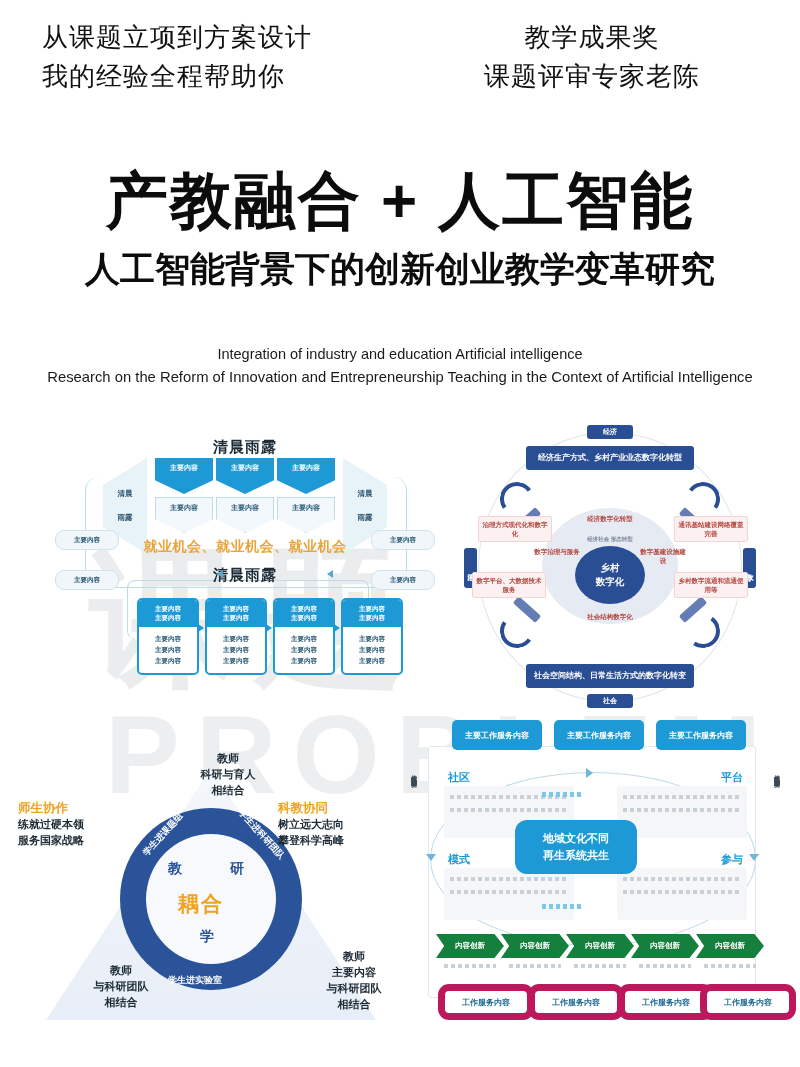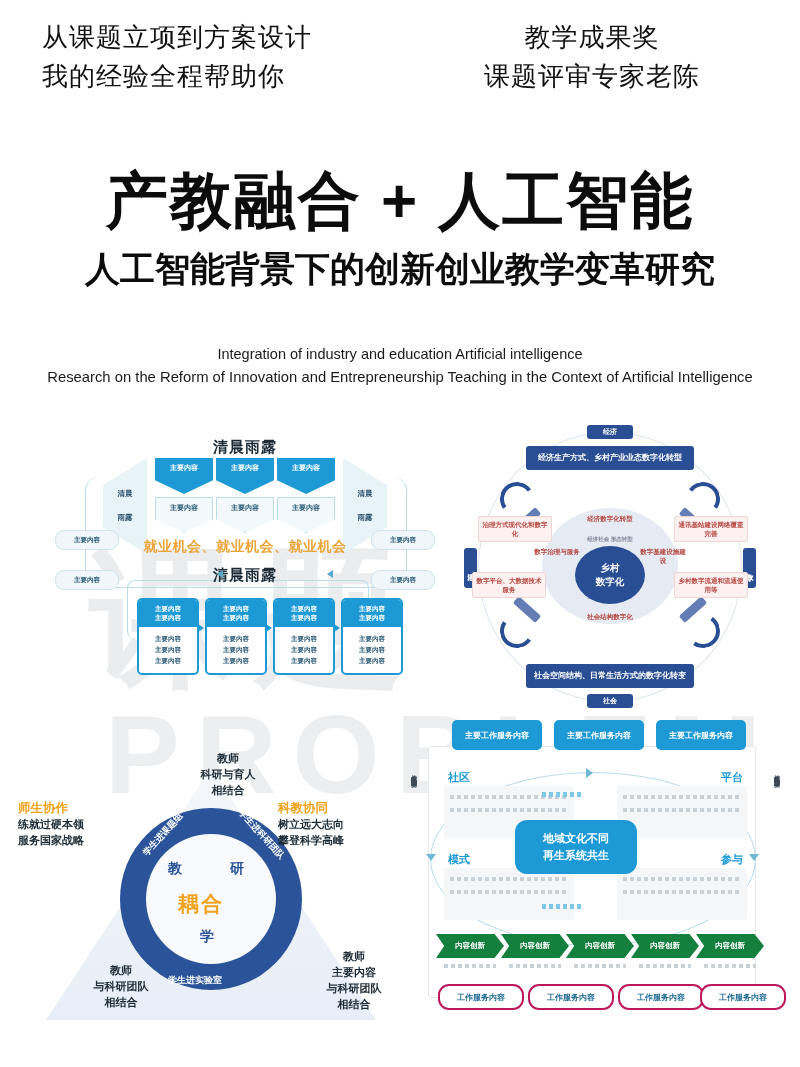--- a/index.html
+++ b/index.html
@@ -281,21 +281,21 @@
   #d4 .g3{left:166px;width:68px;} #d4 .g4{left:231px;width:68px;}
   #d4 .g5{left:296px;width:68px;}
   .gdash{
     position:absolute;top:244px;width:52px;height:4px;
     background:repeating-linear-gradient(90deg,#c9d0d6 0 4px,transparent 4px 7px);
   }
   #d4 .gd1{left:44px;} #d4 .gd2{left:109px;} #d4 .gd3{left:174px;}
   #d4 .gd4{left:239px;} #d4 .gd5{left:304px;}
   .bpill{
     position:absolute;top:264px;height:22px;border-radius:11px;background:#fff;
-    border:2px solid #be185d;color:#1d6a93;font-size:8px;font-weight:bold;
+    border:7px solid #be185d;color:#1d6a93;font-size:8px;font-weight:bold;
     display:flex;align-items:center;justify-content:center;
   }
   #d4 .bp1{left:38px;width:82px;} #d4 .bp2{left:128px;width:82px;}
   #d4 .bp3{left:218px;width:82px;} #d4 .bp4{left:300px;width:82px;}
   .vside{
     position:absolute;top:50px;font-size:6px;font-weight:bold;color:#3b4a56;
     writing-mode:vertical-rl;letter-spacing:.5px;line-height:8px;height:200px;
   }
   #d4 .vs-l{left:10px;} #d4 .vs-r{right:4px;}
   .oarrow{position:absolute;width:0;height:0;

